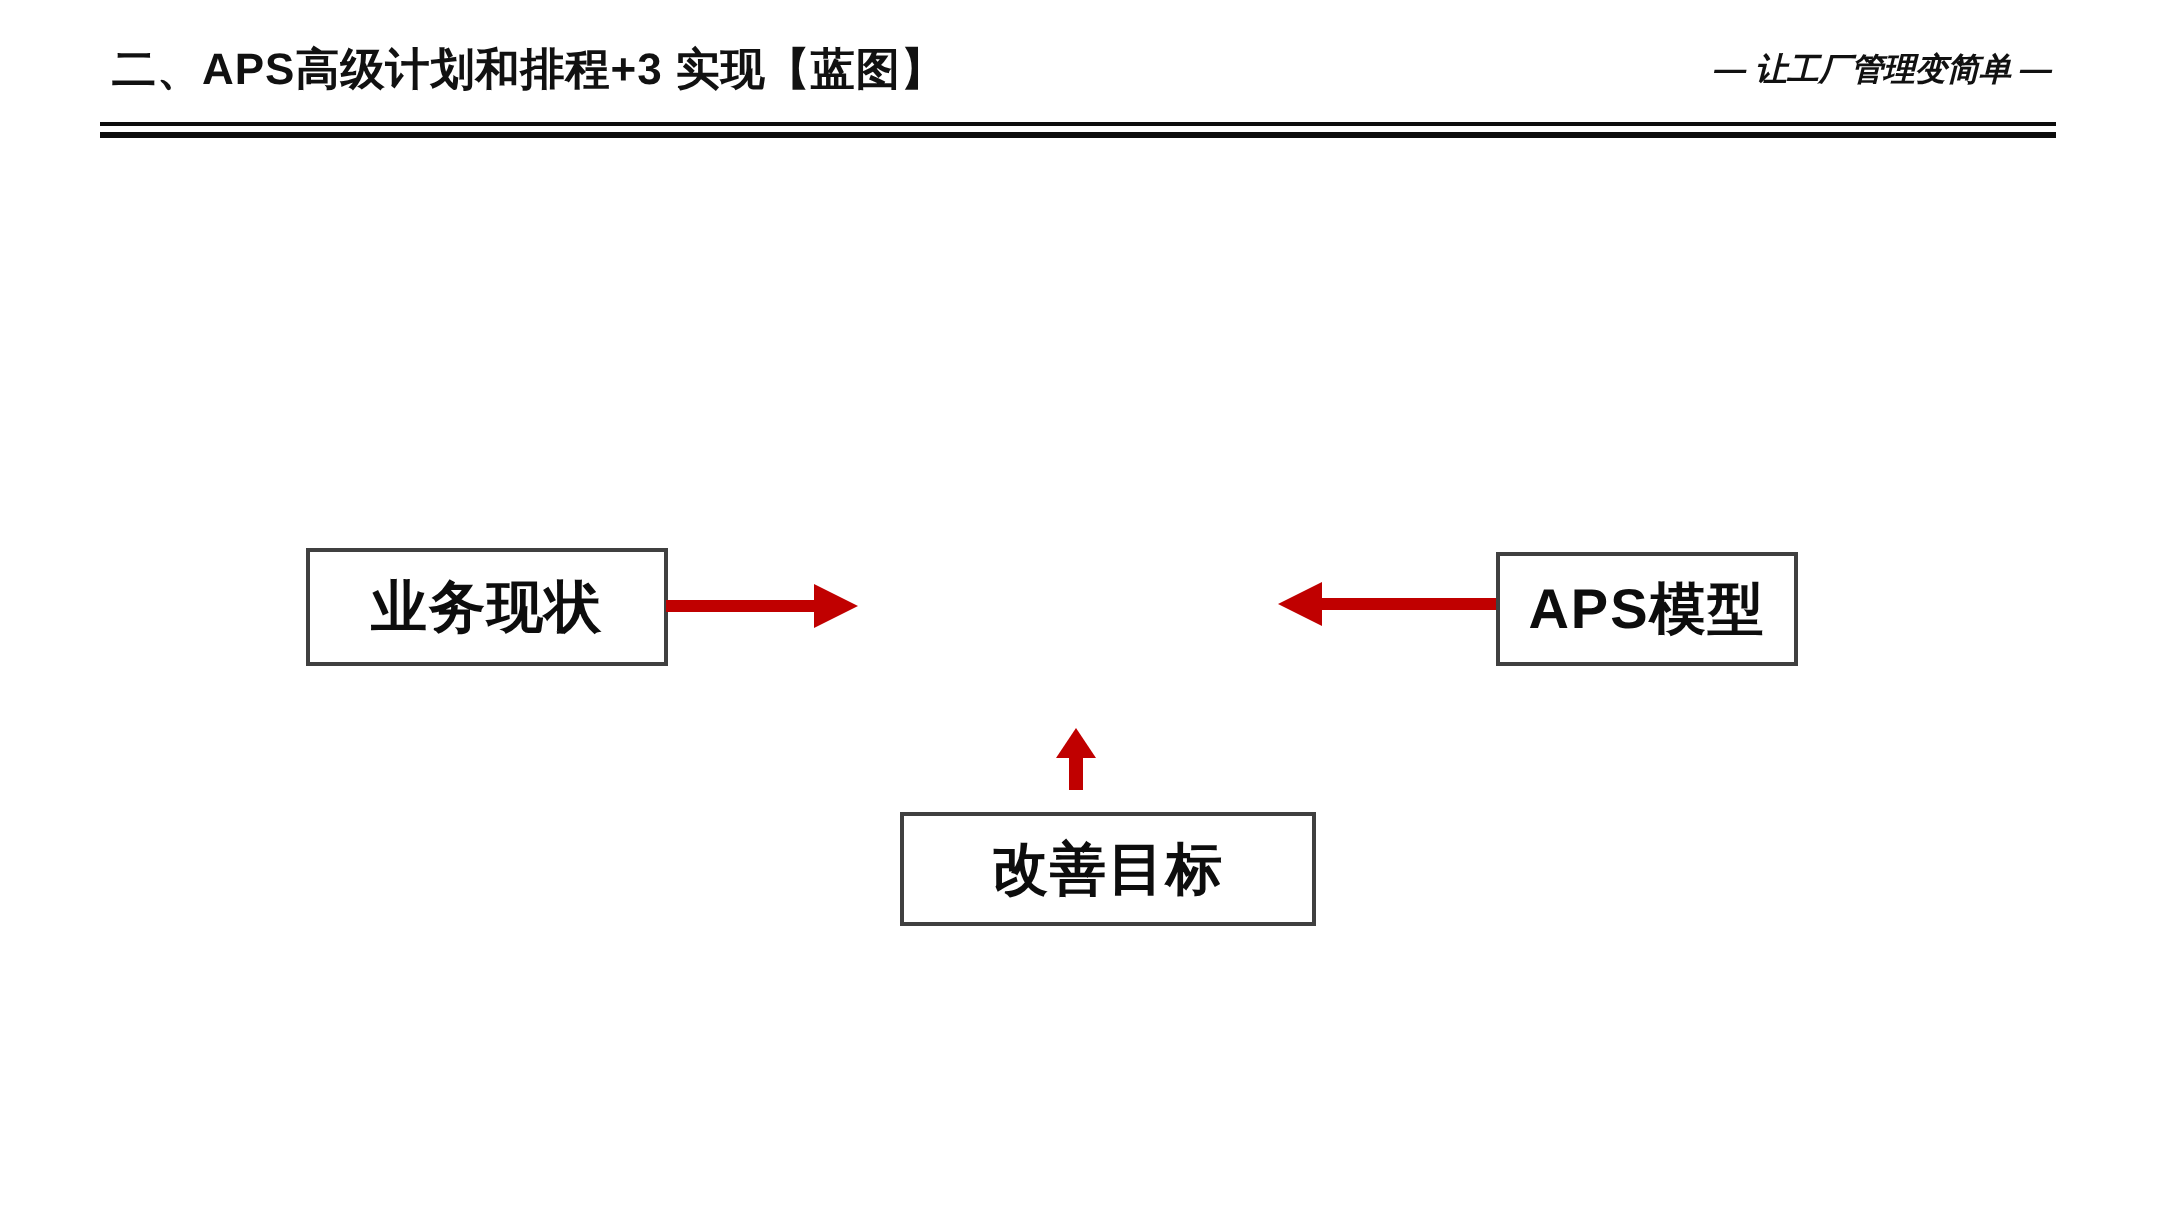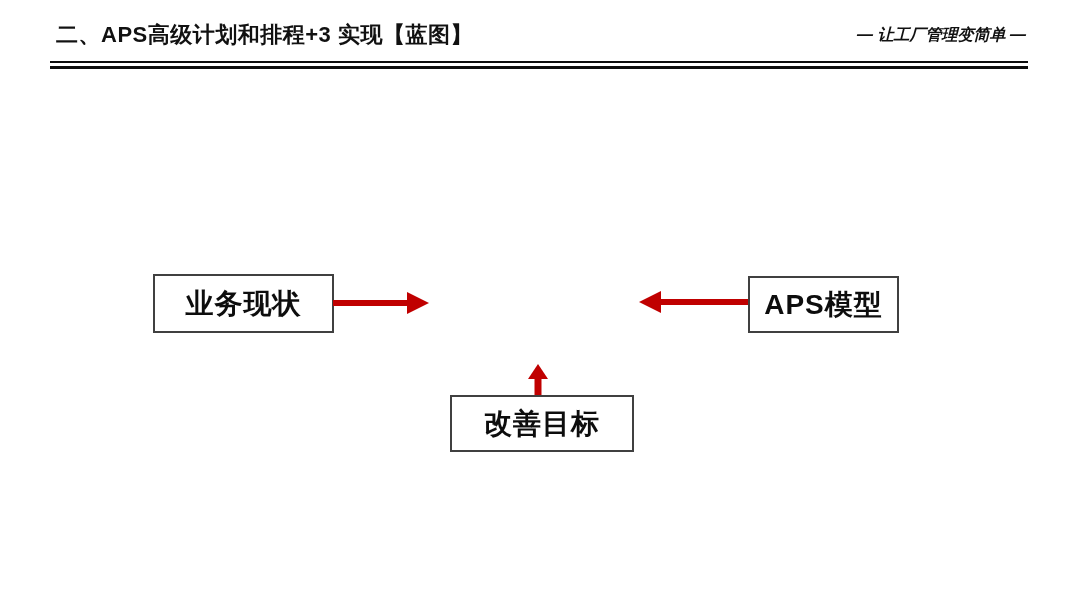--- a/index.html
+++ b/index.html
@@ -54,21 +54,21 @@
     display: flex;
     align-items: center;
     justify-content: center;
     font-size: 28px;
     font-weight: bold;
     color: #0d0d0d;
     letter-spacing: 1px;
   }
   .box-business { left: 153px; top: 274px; width: 181px; height: 59px; }
   .box-aps      { left: 748px; top: 276px; width: 151px; height: 57px; }
-  .box-goal     { left: 450px; top: 395px; width: 184px; height: 57px; }
+  .box-goal     { left: 450px; top: 406px; width: 208px; height: 57px; }
   
   .arrow { position: absolute; display: block; }
   .arrow-right { left: 333px; top: 290px; }
   .arrow-left  { left: 639px; top: 289px; }
   .arrow-up    { left: 526px; top: 364px; }
 </style>
 </head>
 <body>
 
 <div class="slide">

